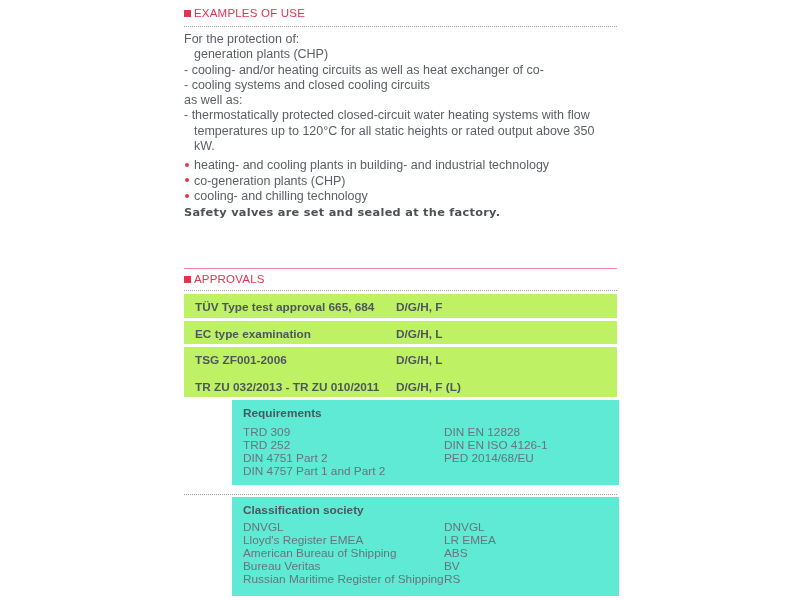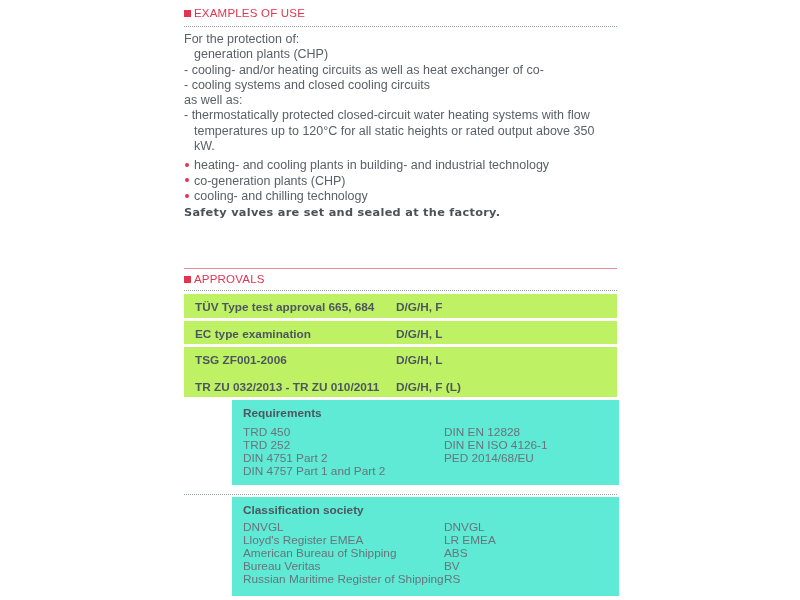--- a/index.html
+++ b/index.html
@@ -76,21 +76,21 @@
     <span class="c2">D/G/H, L</span>
   </div>
   <div class="row" style="top:374px;height:23px;">
     <span class="c1">TR ZU 032/2013 - TR ZU 010/2011</span>
     <span class="c2">D/G/H, F (L)</span>
   </div>
 
   <div class="block" style="top:400px;height:85px;">
     <div class="title">Requirements</div>
     <div class="col" style="left:11px;">
-      <div>TRD 450</div>
+      <div>TRD 309</div>
       <div>TRD 252</div>
       <div>DIN 4751 Part 2</div>
       <div>DIN 4757 Part 1 and Part 2</div>
     </div>
     <div class="col" style="left:212px;">
       <div>DIN EN 12828</div>
       <div>DIN EN ISO 4126-1</div>
       <div>PED 2014/68/EU</div>
     </div>
   </div>

